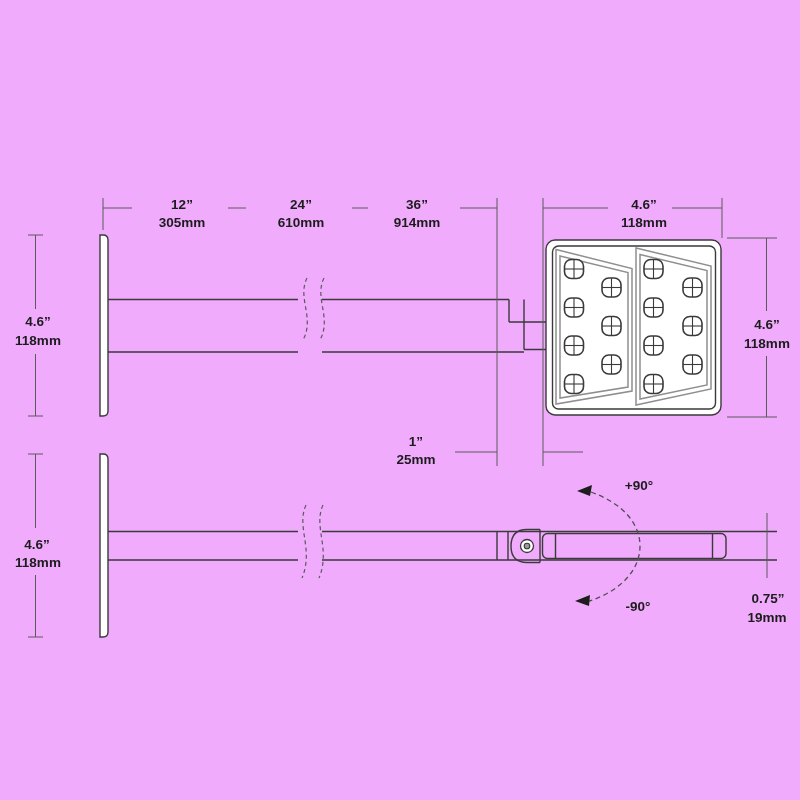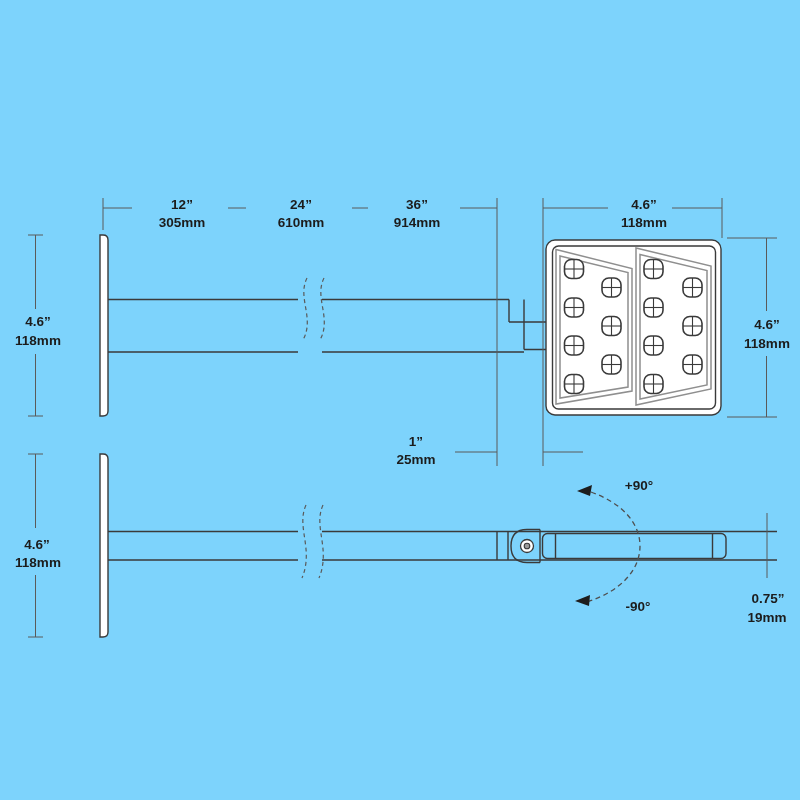--- a/index.html
+++ b/index.html
@@ -1,16 +1,16 @@
 <!DOCTYPE html>
 <html><head>
 <meta charset="utf-8">
 <style>
   html,body{margin:0;padding:0;background:#ffffff;}
-  .canvas{position:relative;width:800px;height:800px;background:#7dd3fc;overflow:hidden;
+  .canvas{position:relative;width:800px;height:800px;background:#f0abfc;overflow:hidden;
           font-family:"Liberation Sans", sans-serif;}
   svg{display:block;}
   .ln   {stroke:#3a3a3a;stroke-width:1.4;fill:none;}
   .lnf  {stroke:#3a3a3a;stroke-width:1.4;fill:#ffffff;}
   .dimln{stroke:#5a5a5a;stroke-width:1;fill:none;}
   .brk  {stroke:#5a5a5a;stroke-width:1.2;fill:none;stroke-dasharray:4 3.2;}
   .panel{stroke:#8f8f8f;stroke-width:1.5;fill:#ffffff;}
   .arc  {stroke:#4f4f4f;stroke-width:1.3;fill:none;stroke-dasharray:5 3.6;}
   .arrow{fill:#1d1d1d;stroke:none;}
   .dim  {font:600 13.5px "Liberation Sans", sans-serif;fill:#1c1c1c;text-anchor:middle;}

